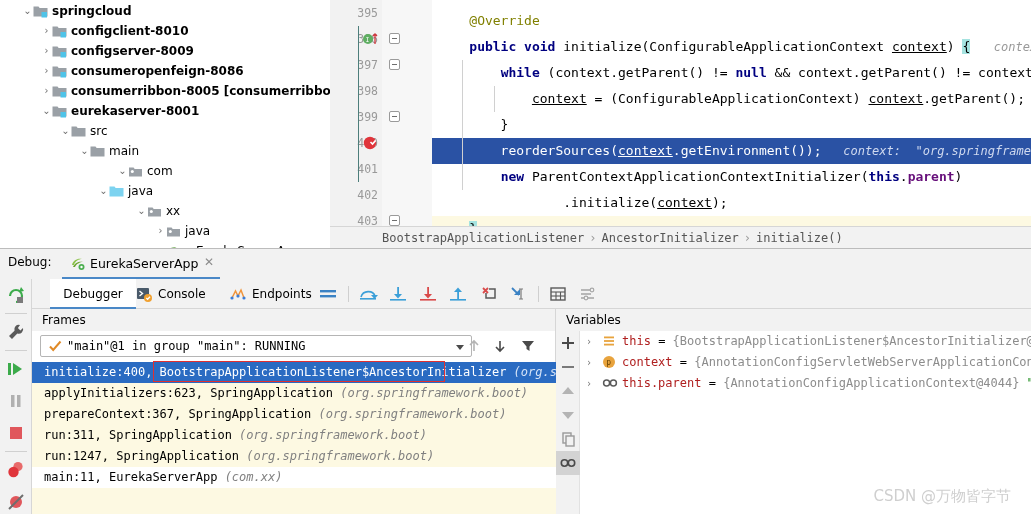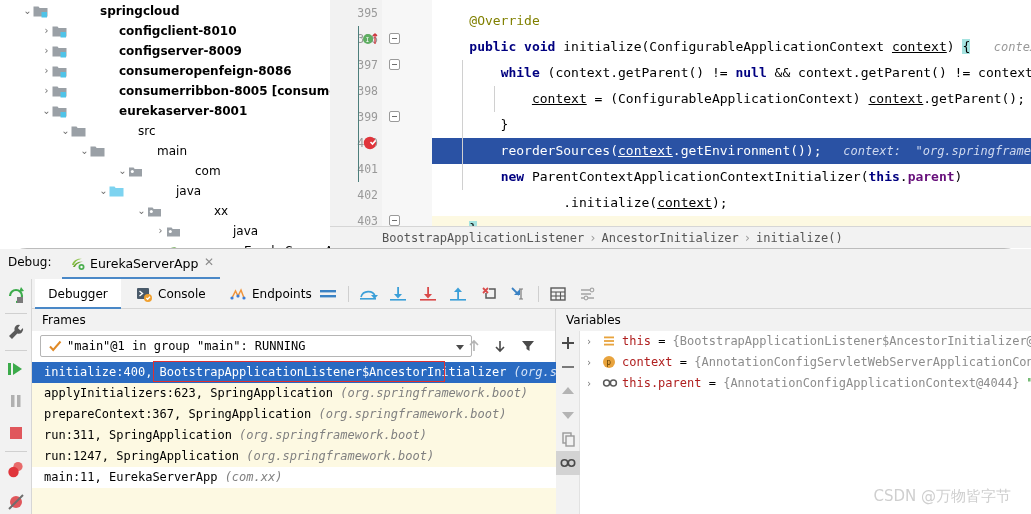--- a/index.html
+++ b/index.html
@@ -26,21 +26,21 @@
     position: relative; height: 20px; line-height: 20px;
     white-space: nowrap; font-size: 12px;
     font-family: "DejaVu Sans", sans-serif;
     color: #000;
   }
   .tree-row .twisty {
     display: inline-block; width: 11px; text-align: center;
     color: #6e6e6e; font-size: 10px; vertical-align: middle;
   }
   .tree-ico { display: inline-block; vertical-align: middle; margin-right: 4px; }
-  .lbl { vertical-align: middle; margin-left: 48px; }
+  .lbl { vertical-align: middle; }
   .b { font-weight: bold; }
 
   
   .editor {
     position: absolute; left: 330px; top: 0; width: 701px; height: 274px;
     background: #ffffff; overflow: hidden;
   }
   .gutter {
     position: absolute; left: 0; top: 0; width: 52px; height: 226px;
     background: #f2f2f2;
@@ -104,21 +104,21 @@
 
   
   .hscroll {
     position: absolute; left: 60px; bottom: 0; width: 640px; height: 7px;
     background: #d4d4d4; border-radius: 3px;
   }
 
   
   .debug-win {
     position: absolute; left: 0; top: 248px; width: 1031px; height: 266px;
-    background: #f2f2f2; border-top: 1px solid #bcbcbc; border-radius: 27px;
+    background: #f2f2f2; border-top: 1px solid #bcbcbc;
   }
   .dbg-header {
     position: absolute; left: 0; top: 0; width: 1031px; height: 30px;
     background: #f2f2f2;
   }
   .dbg-label {
     position: absolute; left: 8px; top: 6px;
     font-size: 12px; color: #000;
     font-family: "DejaVu Sans", sans-serif;
   }
@@ -402,21 +402,21 @@
       <div class="vbtn">
         <svg width="32" height="32" viewBox="0 0 32 32">
           <circle cx="16" cy="16" r="6" fill="#e0575c"></circle>
           <line x1="9" y1="23" x2="23" y2="9" stroke="#6e6e6e" stroke-width="2"></line>
         </svg>
       </div>
 
     </div>
 
     <div class="toolrow">
-      <div class="ttab sel" style="left:3px; width:86px; padding-left:0; text-align:center;">
+      <div class="ttab sel" style="left:18px; width:86px; padding-left:0; text-align:center;">
         <span>Debugger</span>
       </div>
       <div class="ttab" style="left:104px;">
         <span style="position:absolute;left:0;top:7px;">
           <svg width="16" height="16" viewBox="0 0 16 16">
             <rect x="1" y="2" width="12" height="11" rx="1" fill="#4a5a6a"></rect>
             <path d="M3.5 5 l3 2.5 -3 2.5" fill="none" stroke="#fff" stroke-width="1.4"></path>
             <circle cx="12" cy="12" r="4" fill="#f0a030"></circle>
             <path d="M10.3 12 l1.3 1.3 2.4-2.6" fill="none" stroke="#fff" stroke-width="1.3"></path>
           </svg>

